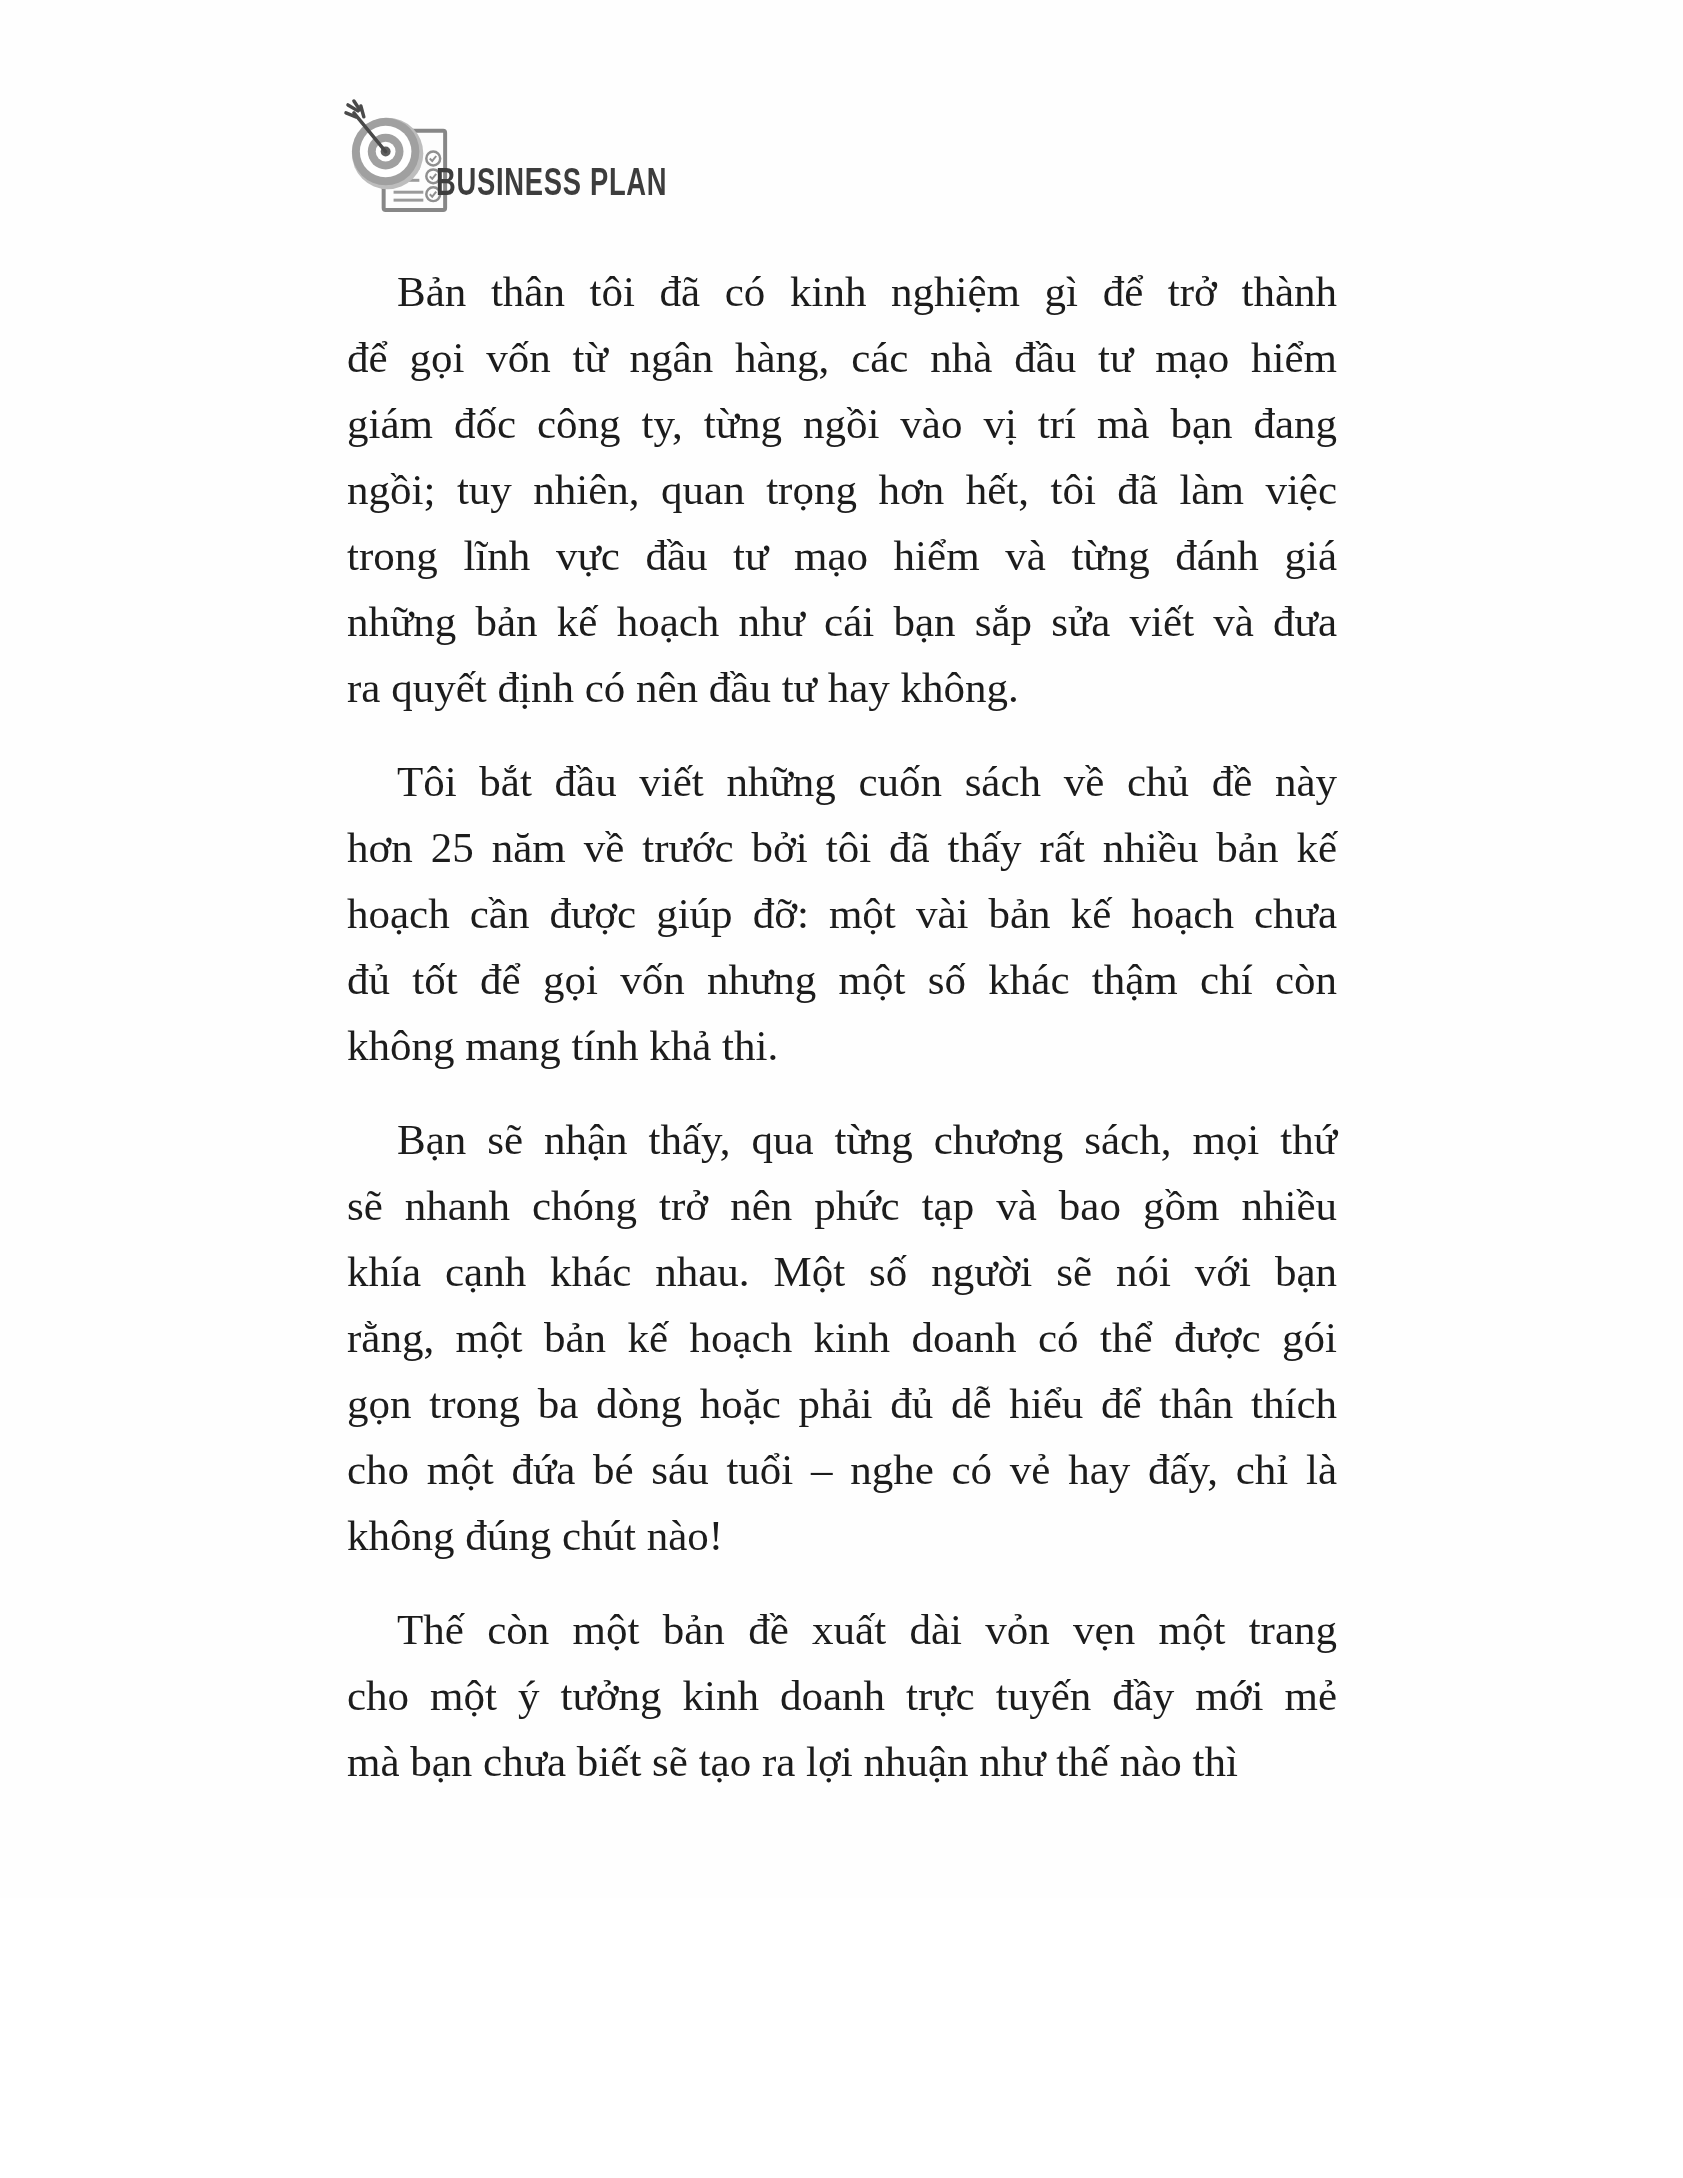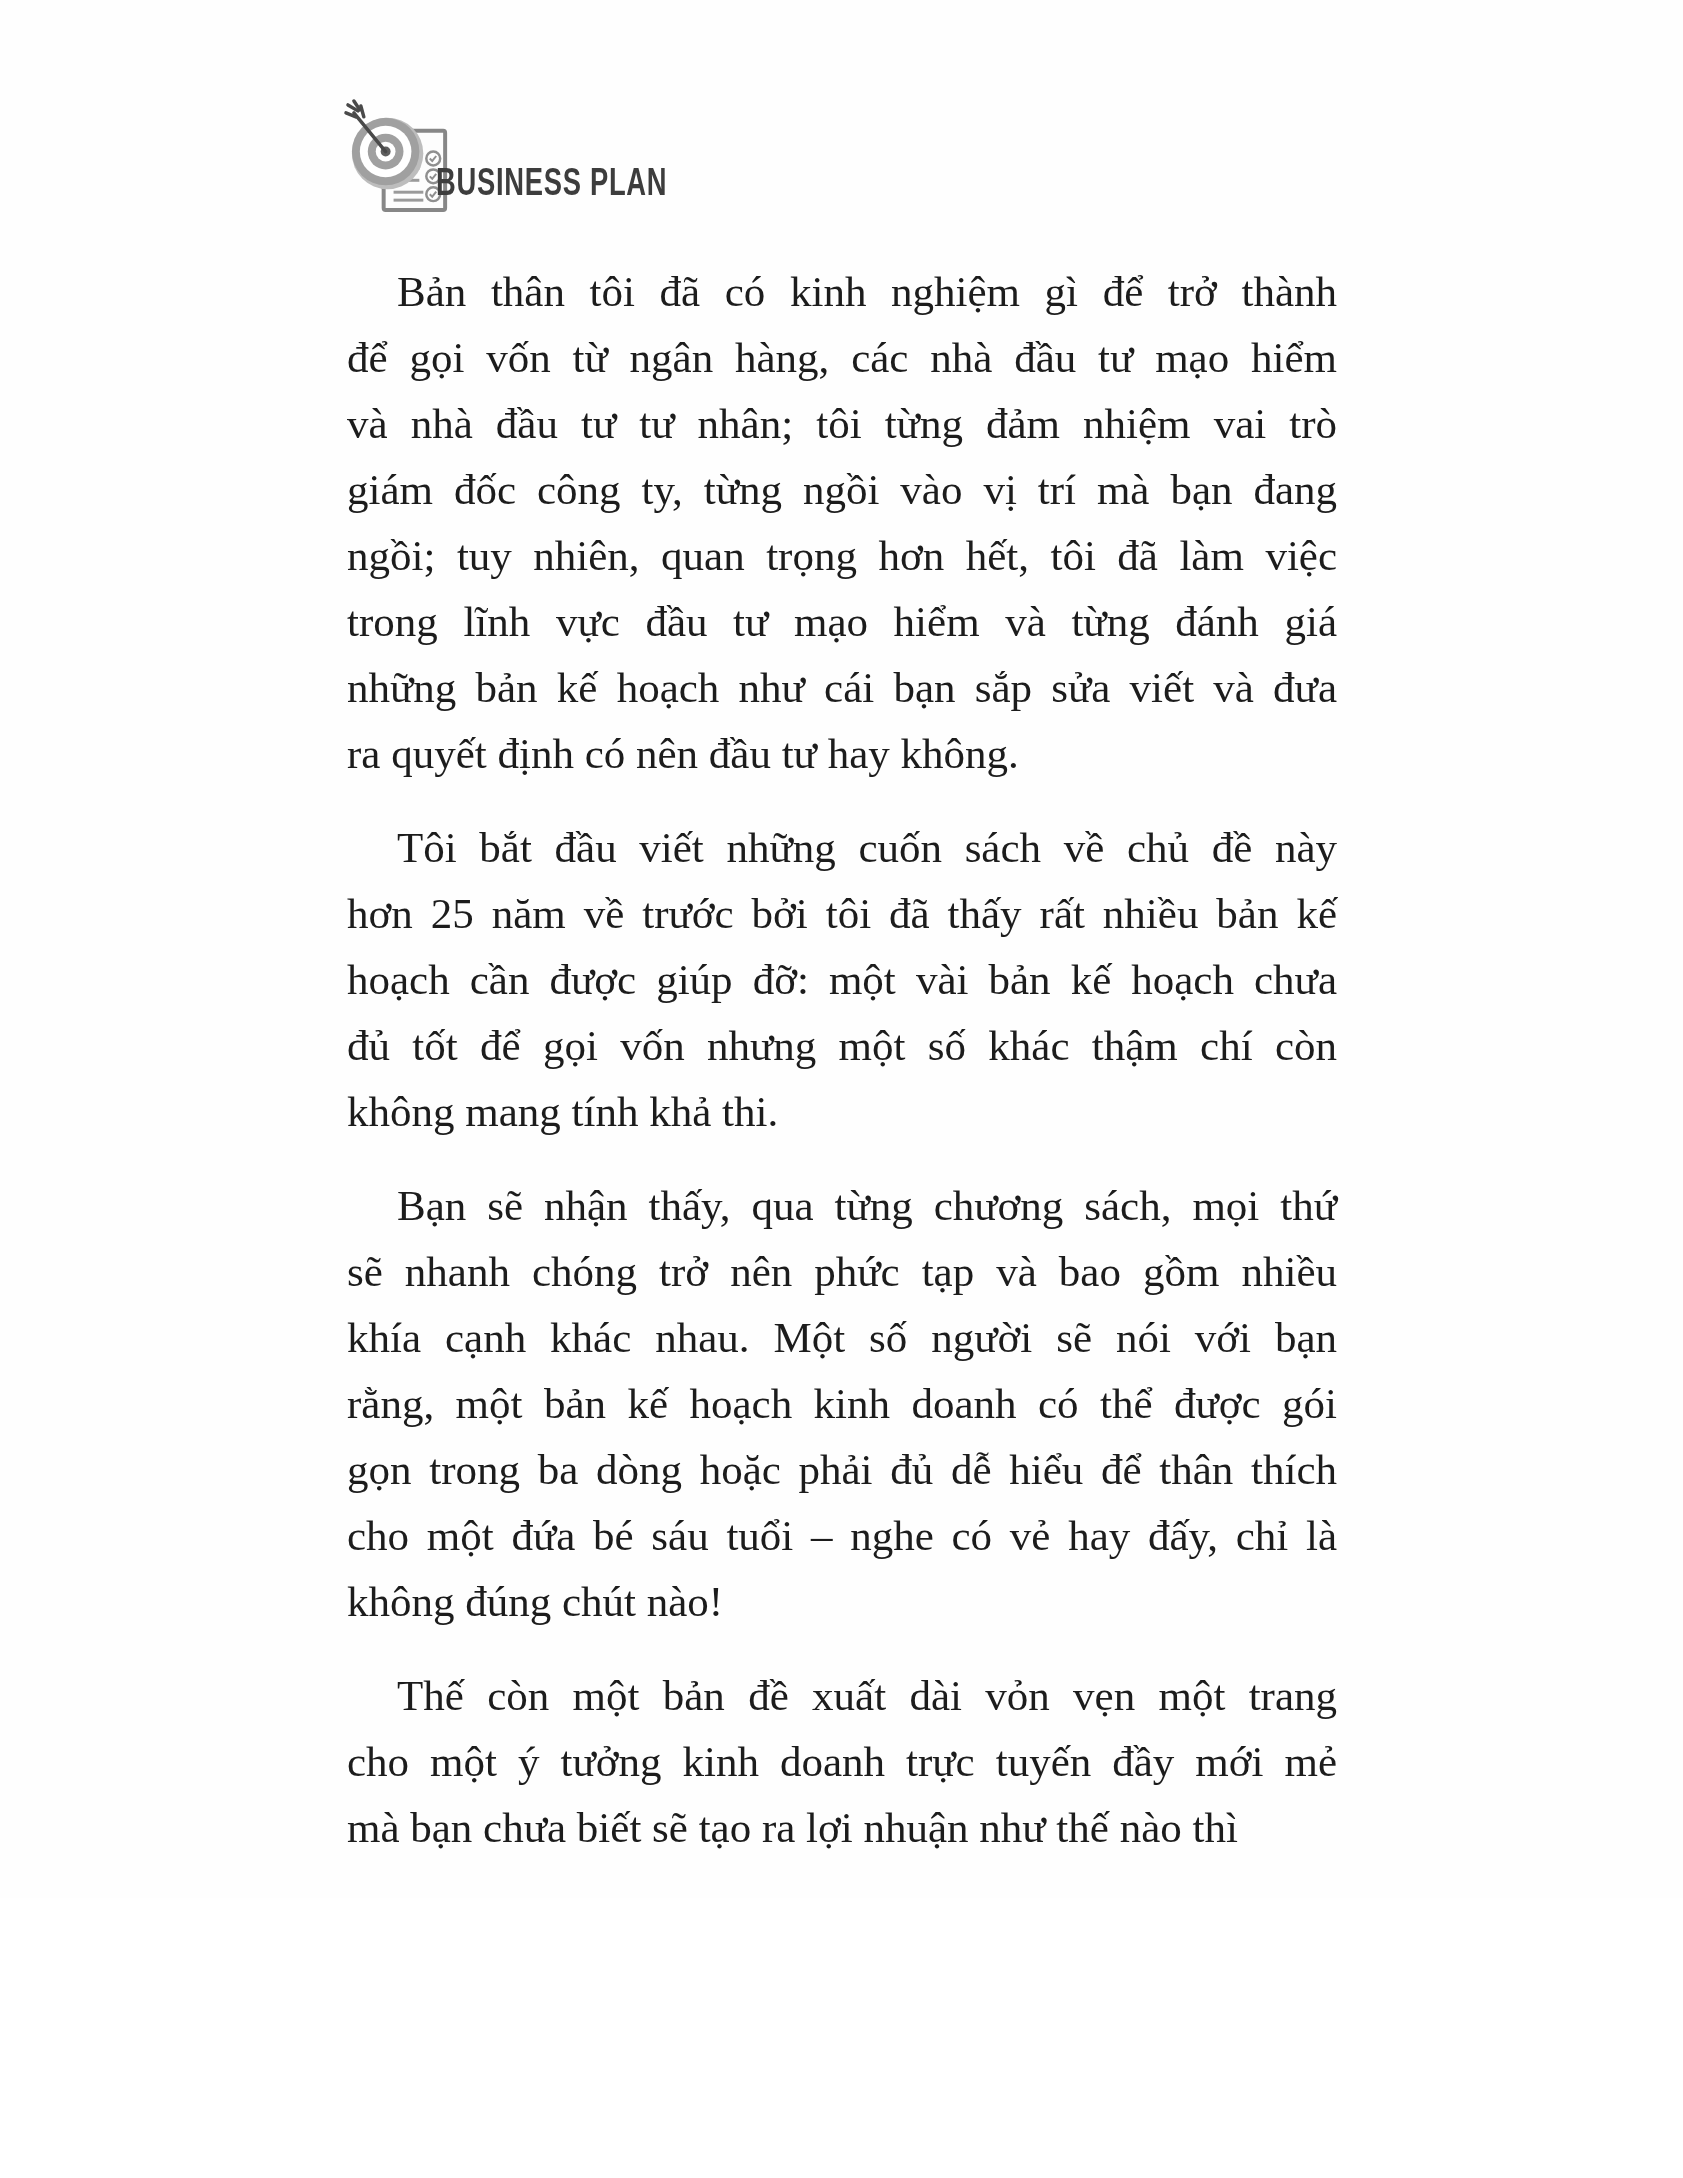--- a/index.html
+++ b/index.html
@@ -111,21 +111,20 @@
       <line x1="19" y1="9" x2="22" y2="20"></line>
     </g>
   </svg>
 
   <div class="brand">BUSINESS PLAN</div>
 
   <div class="body-text">
       <div class="paragraph">
         <div class="line first">Bản thân tôi đã có kinh nghiệm gì để trở thành</div>
         <div class="line">để gọi vốn từ ngân hàng, các nhà đầu tư mạo hiểm</div>
-        <div class="line">và nhà đầu tư tư nhân; tôi từng đảm nhiệm vai trò</div>
         <div class="line">giám đốc công ty, từng ngồi vào vị trí mà bạn đang</div>
         <div class="line">ngồi; tuy nhiên, quan trọng hơn hết, tôi đã làm việc</div>
         <div class="line">trong lĩnh vực đầu tư mạo hiểm và từng đánh giá</div>
         <div class="line">những bản kế hoạch như cái bạn sắp sửa viết và đưa</div>
         <div class="line last">ra quyết định có nên đầu tư hay không.</div>
       </div>
       <div class="paragraph">
         <div class="line first">Tôi bắt đầu viết những cuốn sách về chủ đề này</div>
         <div class="line">hơn 25 năm về trước bởi tôi đã thấy rất nhiều bản kế</div>
         <div class="line">hoạch cần được giúp đỡ: một vài bản kế hoạch chưa</div>

